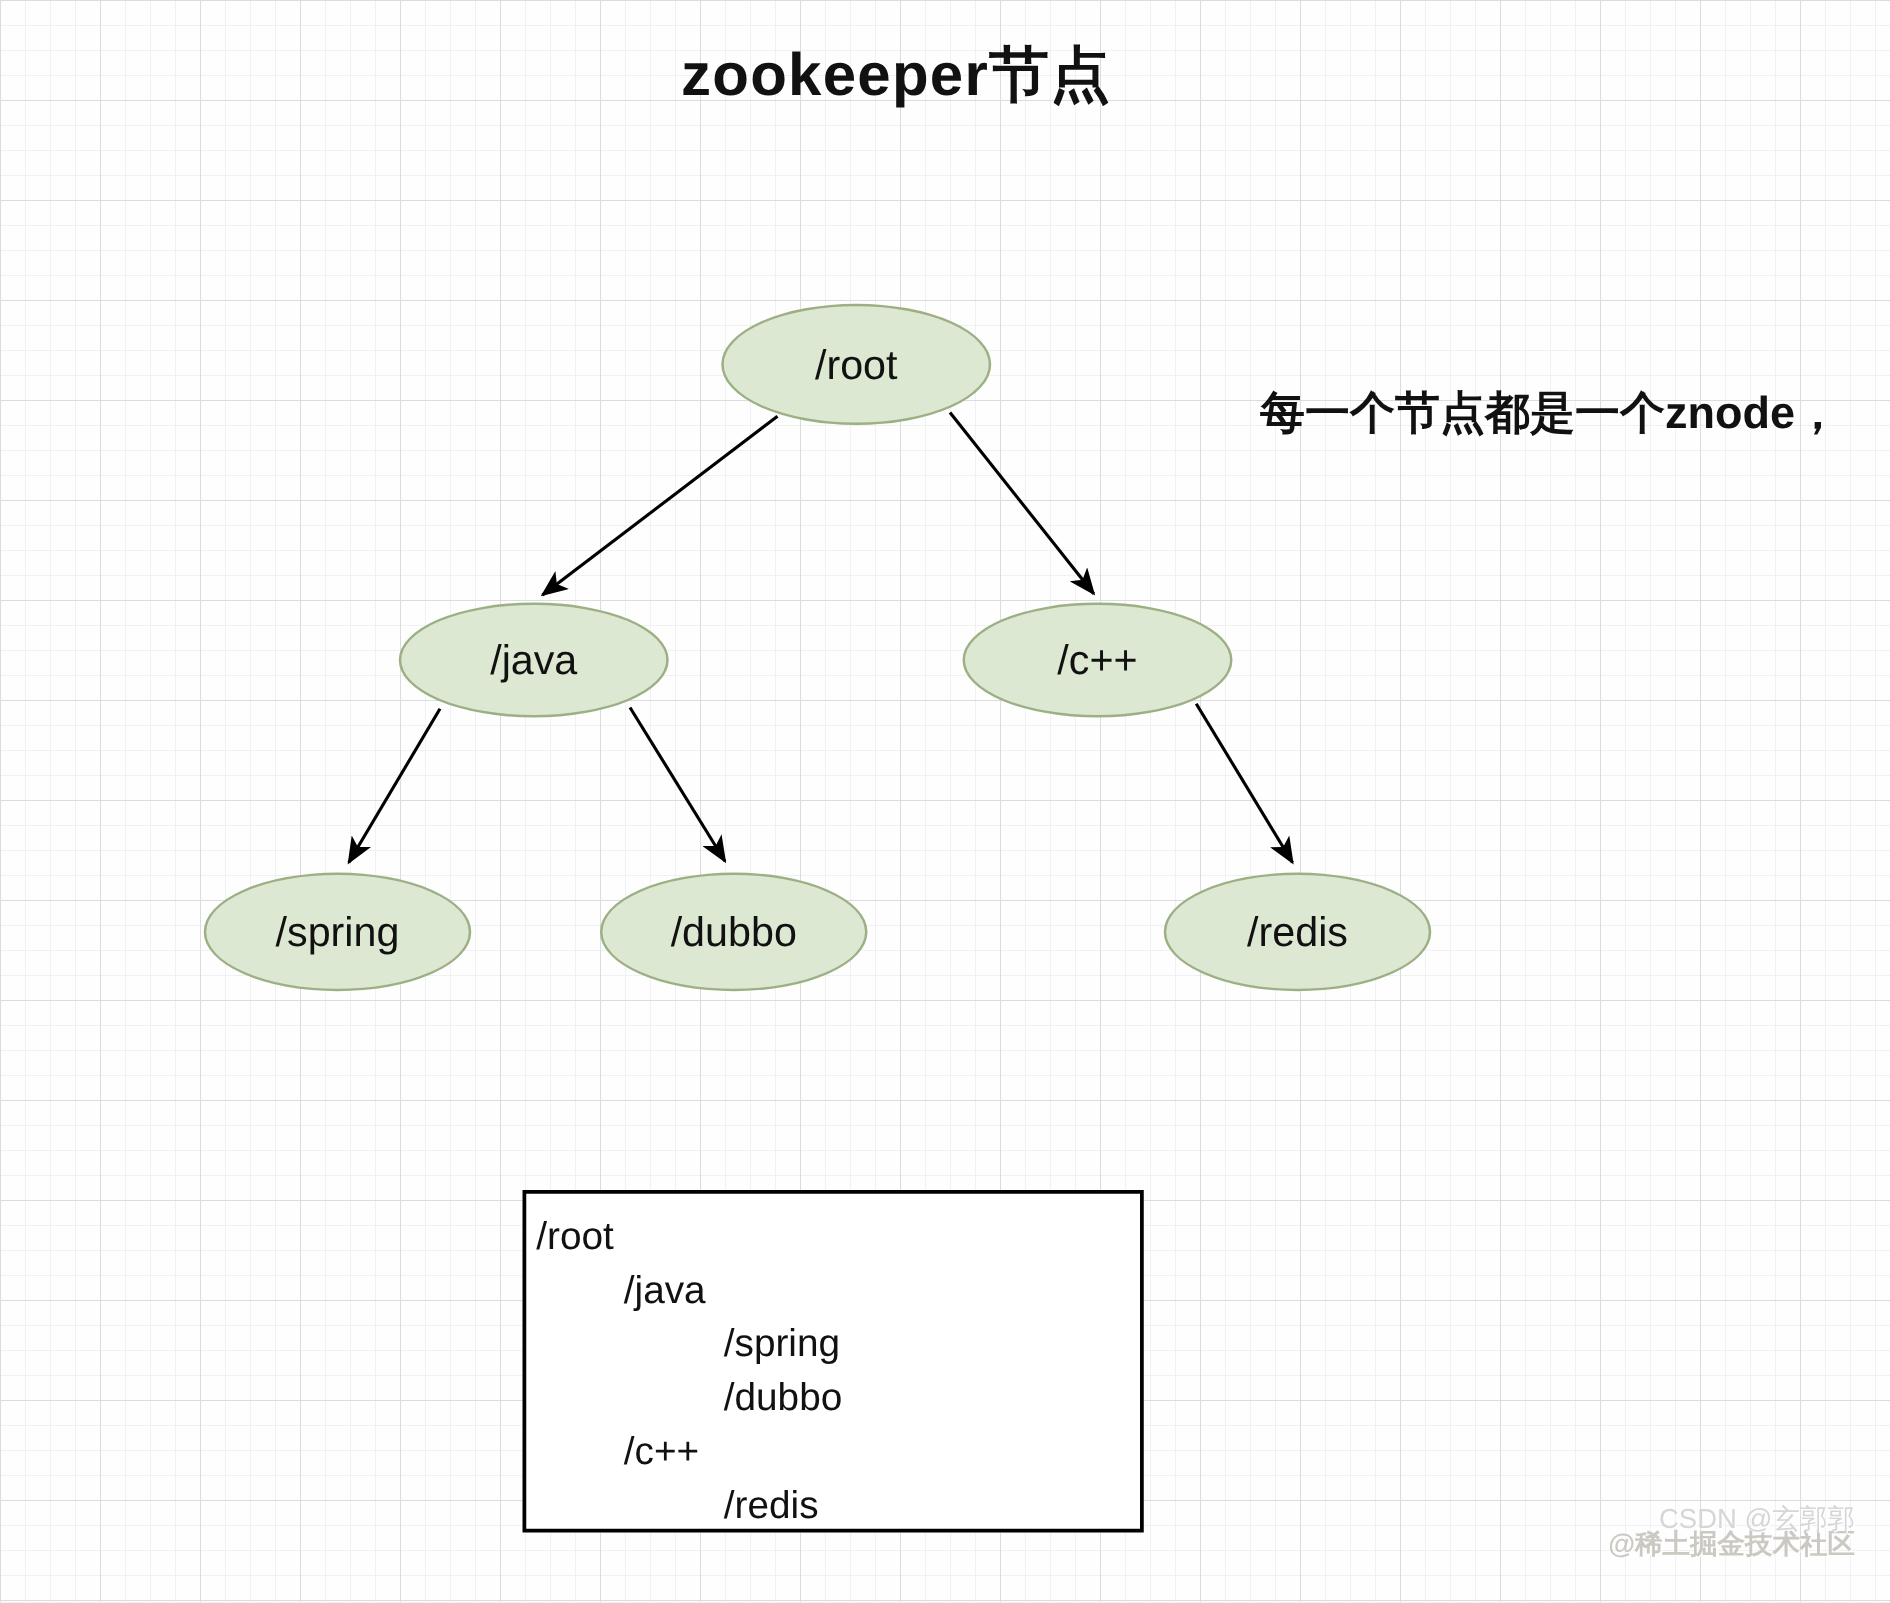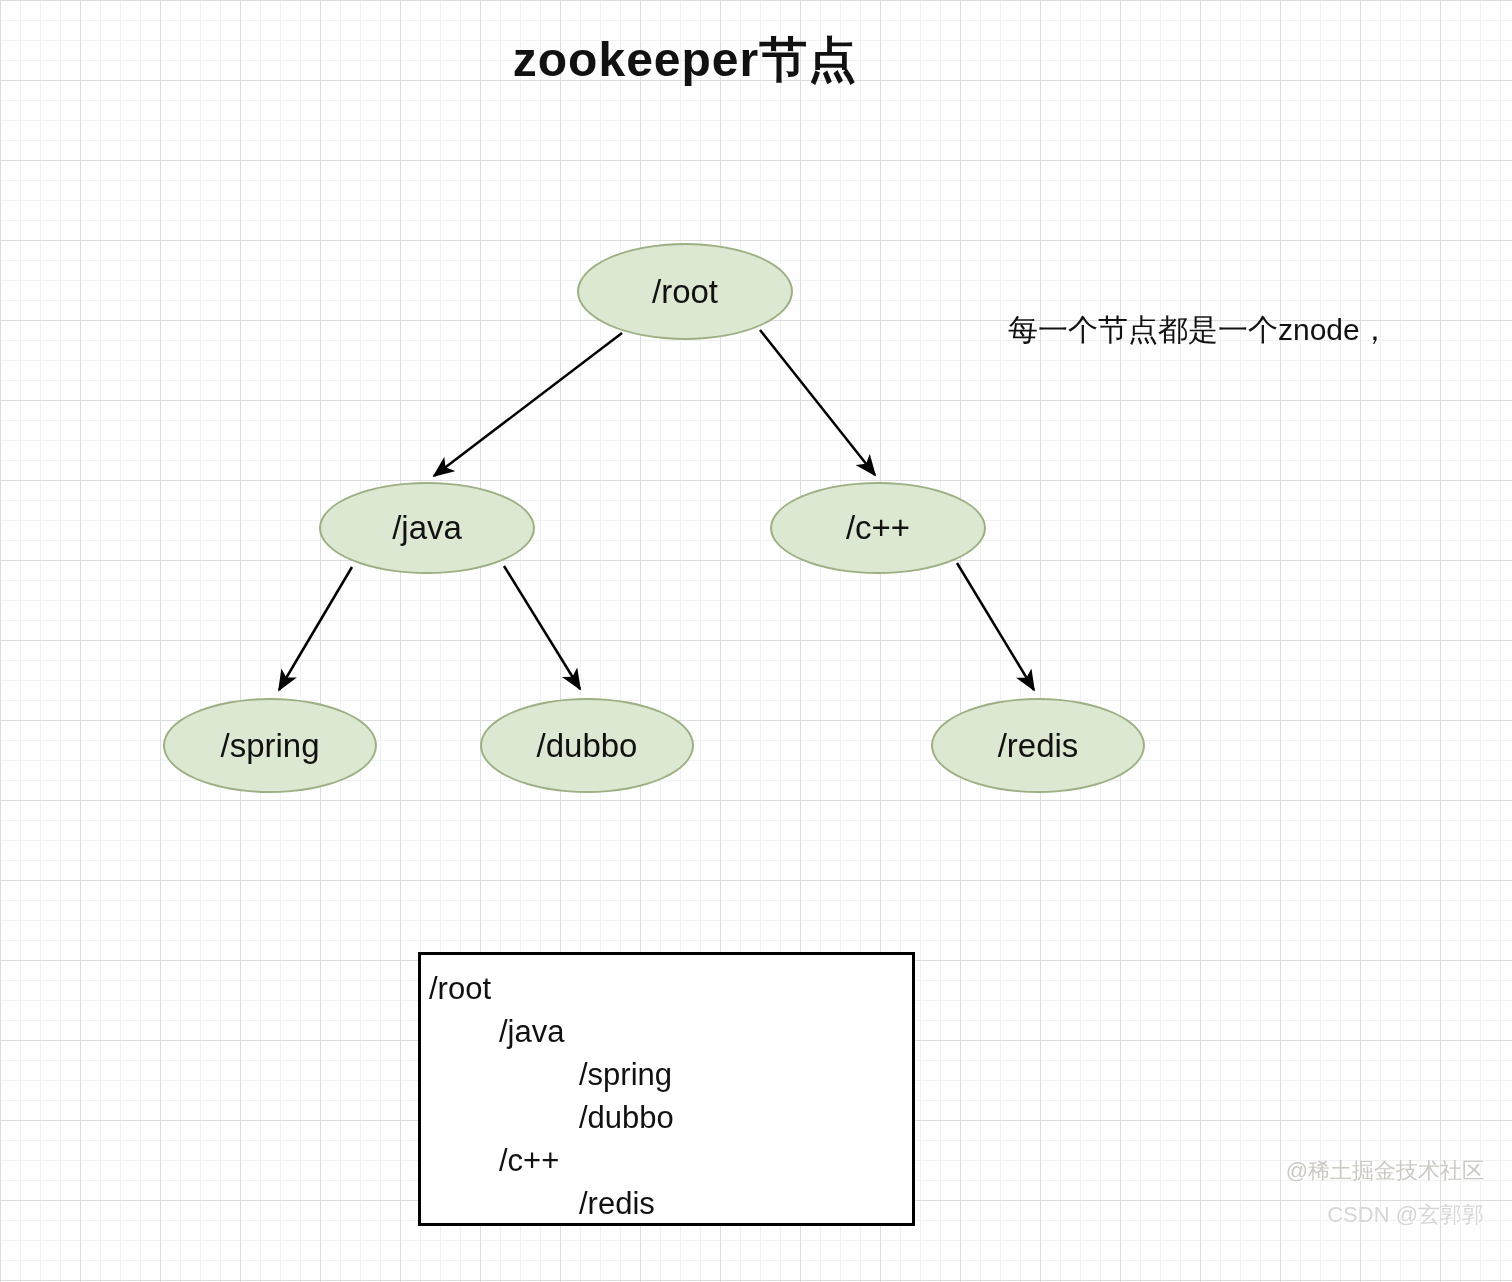--- a/index.html
+++ b/index.html
@@ -17,35 +17,35 @@
     background-color: #fefefe;
     background-image:
       linear-gradient(#dadcde 1px, transparent 1px),
       linear-gradient(90deg, #dadcde 1px, transparent 1px),
       linear-gradient(#f0f1f2 1px, transparent 1px),
       linear-gradient(90deg, #f0f1f2 1px, transparent 1px);
     background-size: 80px 80px, 80px 80px, 20px 20px, 20px 20px;
   }
   .title {
     position: absolute;
-    left: 685px;
+    left: 717px;
     top: 28px;
     transform: translateX(-50%);
     font-size: 48px;
     font-weight: 600;
     color: #111;
     white-space: nowrap;
     letter-spacing: 1px;
   }
   .annotation {
     position: absolute;
     left: 1008px;
     top: 305px;
-    font-size: 30px;
-    font-weight: 400;
+    font-size: 36px;
+    font-weight: 700;
     line-height: 50px;
     color: #111;
     white-space: nowrap;
   }
   svg.edges {
     position: absolute;
     left: 0;
     top: 0;
     pointer-events: none;
   }
@@ -86,21 +86,21 @@
   .ind-0 { padding-left: 8px; }
   .ind-1 { padding-left: 78px; }
   .ind-2 { padding-left: 158px; }
   .wm {
     position: absolute;
     right: 28px;
     font-size: 22px;
     white-space: nowrap;
     text-shadow: 1px 1px 0 #ffffff;
   }
-  .wm-juejin { top: 1156px; color: #ccc9c3; }
+  .wm-juejin { top: 1220px; color: #ccc9c3; font-weight: bold; }
   .wm-csdn  { top: 1200px; color: #d6d6d6; }
 </style>
 </head>
 <body>
 
 <div id="canvas">
 
   <div class="title">zookeeper节点</div>
 
   <div class="annotation">

